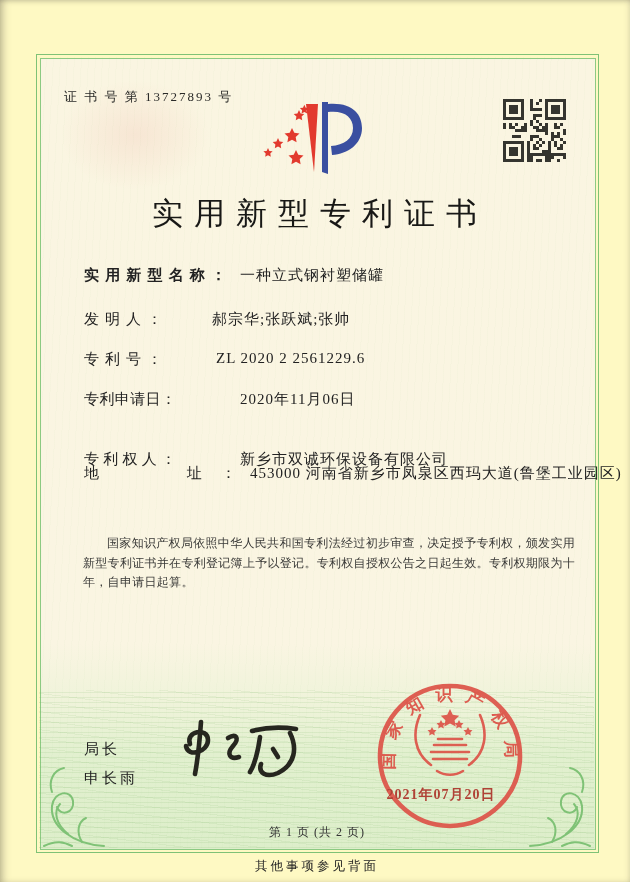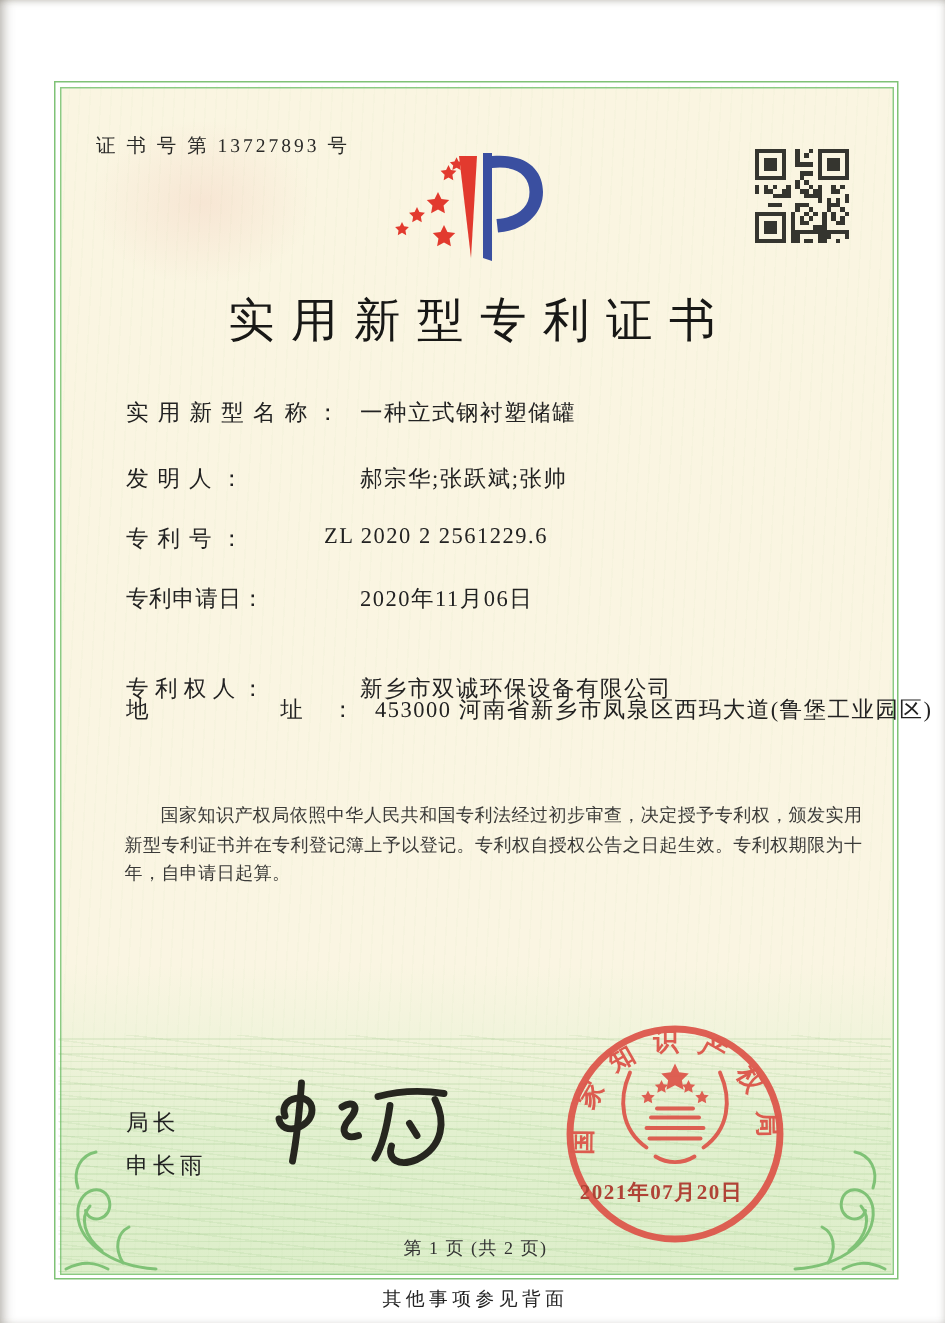--- a/index.html
+++ b/index.html
@@ -1,37 +1,37 @@
 <!DOCTYPE html>
 <html><head>
 <meta charset="utf-8">
 <style>
   html,body{margin:0;padding:0;background:#d8d5ce;font-family:"Liberation Serif","DejaVu Serif",serif;}
-  .page{position:relative;width:630px;height:882px;margin:0 auto;background:#ffffff;overflow:hidden;
+  .page{position:relative;width:630px;height:882px;margin:0 auto;background:#fef9c3;overflow:hidden;
         box-shadow:inset 6px 0 8px -4px rgba(90,85,70,.45), inset -3px 0 6px -3px rgba(120,115,100,.3), inset 0 4px 6px -4px rgba(120,115,100,.35);}
   
   .frame{position:absolute;left:36px;top:54px;width:561px;height:797px;border:1.6px solid #7fc276;pointer-events:none;}
   .frame-inner{position:absolute;left:2.5px;top:2.5px;right:2.5px;bottom:2.5px;border:1px solid #8cca82;
       background:linear-gradient(180deg,#faf5e1 0%,#faf5e2 74%,#eef3d9 82%,#e2f0cf 88%,#ddeeca 100%);}
   
   .waves-all{position:absolute;left:39px;top:57px;width:555px;height:791px;pointer-events:none;opacity:.5;
       background:repeating-linear-gradient(93deg,rgba(150,200,130,.07) 0 1px,transparent 1px 7px);}
   .waves-bottom{position:absolute;left:39px;top:690px;width:555px;height:158px;pointer-events:none;
       background:repeating-linear-gradient(0deg,rgba(120,180,100,.14) 0 1px,transparent 1px 5px),
                  repeating-linear-gradient(7deg,rgba(120,180,100,.10) 0 1px,transparent 1px 9px);}
   .stamp-bleed{position:absolute;left:60px;top:80px;width:150px;height:110px;pointer-events:none;
       background:radial-gradient(closest-side,rgba(225,120,115,.12),rgba(225,120,115,0));}
   .cert-no{position:absolute;left:64px;top:88px;font-size:13px;letter-spacing:2px;color:#2a2a28;white-space:pre;}
   .logo{position:absolute;left:256px;top:98px;}
   .qr{position:absolute;left:503px;top:99px;}
   .title{position:absolute;left:0;top:193px;width:640px;text-align:center;font-size:31px;letter-spacing:11px;
          color:#181816;font-weight:500;}
   .row{position:absolute;left:84px;width:500px;height:22px;font-size:15px;color:#222;white-space:nowrap;}
   .lbl{display:inline-block;text-align-last:justify;text-align:justify;color:#222;vertical-align:top;}
-  .w142{width:142px;} .w78{width:78px;} .w92{width:92px;} .w152{width:152px;}
+  .w142{width:142px;font-weight:bold;} .w78{width:78px;} .w92{width:92px;} .w152{width:152px;}
   .val{margin-left:14px;letter-spacing:1px;}
   .grant-right{position:absolute;left:244px;top:0;white-space:nowrap;}
   .paras{position:absolute;left:83px;top:534px;width:492px;font-size:12px;line-height:19.5px;color:#3a3a38;
          text-align:justify;letter-spacing:.3px;}
   .paras p{margin:0;text-indent:2em;}
   .director{position:absolute;left:84px;top:735px;font-size:15px;letter-spacing:3px;color:#222;line-height:29px;}
   .sig{position:absolute;left:170px;top:716px;}
   .seal{position:absolute;left:375px;top:681px;width:150px;height:150px;}
   .seal svg{opacity:.92;}
   .seal-date{position:absolute;left:366px;top:786px;width:150px;text-align:center;font-size:14px;
@@ -219,21 +219,21 @@
     <rect x="2" y="16" width="3" height="3" fill="#35352f"></rect>
       </svg>
   </div>
 
   <div class="title">实用新型专利证书</div>
 
   <div class="row" style="top:266px">
     <span class="lbl w142">实用新型名称：</span><span class="val">一种立式钢衬塑储罐</span>
   </div>
   <div class="row" style="top:310px">
-    <span class="lbl w78">发明人：</span><span class="val" style="margin-left:78px">郝宗华;张跃斌;张帅</span>
+    <span class="lbl w78">发明人：</span><span class="val" style="margin-left:50px">郝宗华;张跃斌;张帅</span>
   </div>
   <div class="row" style="top:350px">
     <span class="lbl w78">专利号：</span><span class="val" style="margin-left:54px">ZL 2020 2 2561229.6</span>
   </div>
   <div class="row" style="top:390px">
     <span class="lbl w92">专利申请日：</span><span class="val" style="margin-left:64px">2020年11月06日</span>
   </div>
   <div class="row" style="top:450px">
     <span class="lbl w92">专利权人：</span><span class="val" style="margin-left:64px">新乡市双诚环保设备有限公司</span>
   </div>

